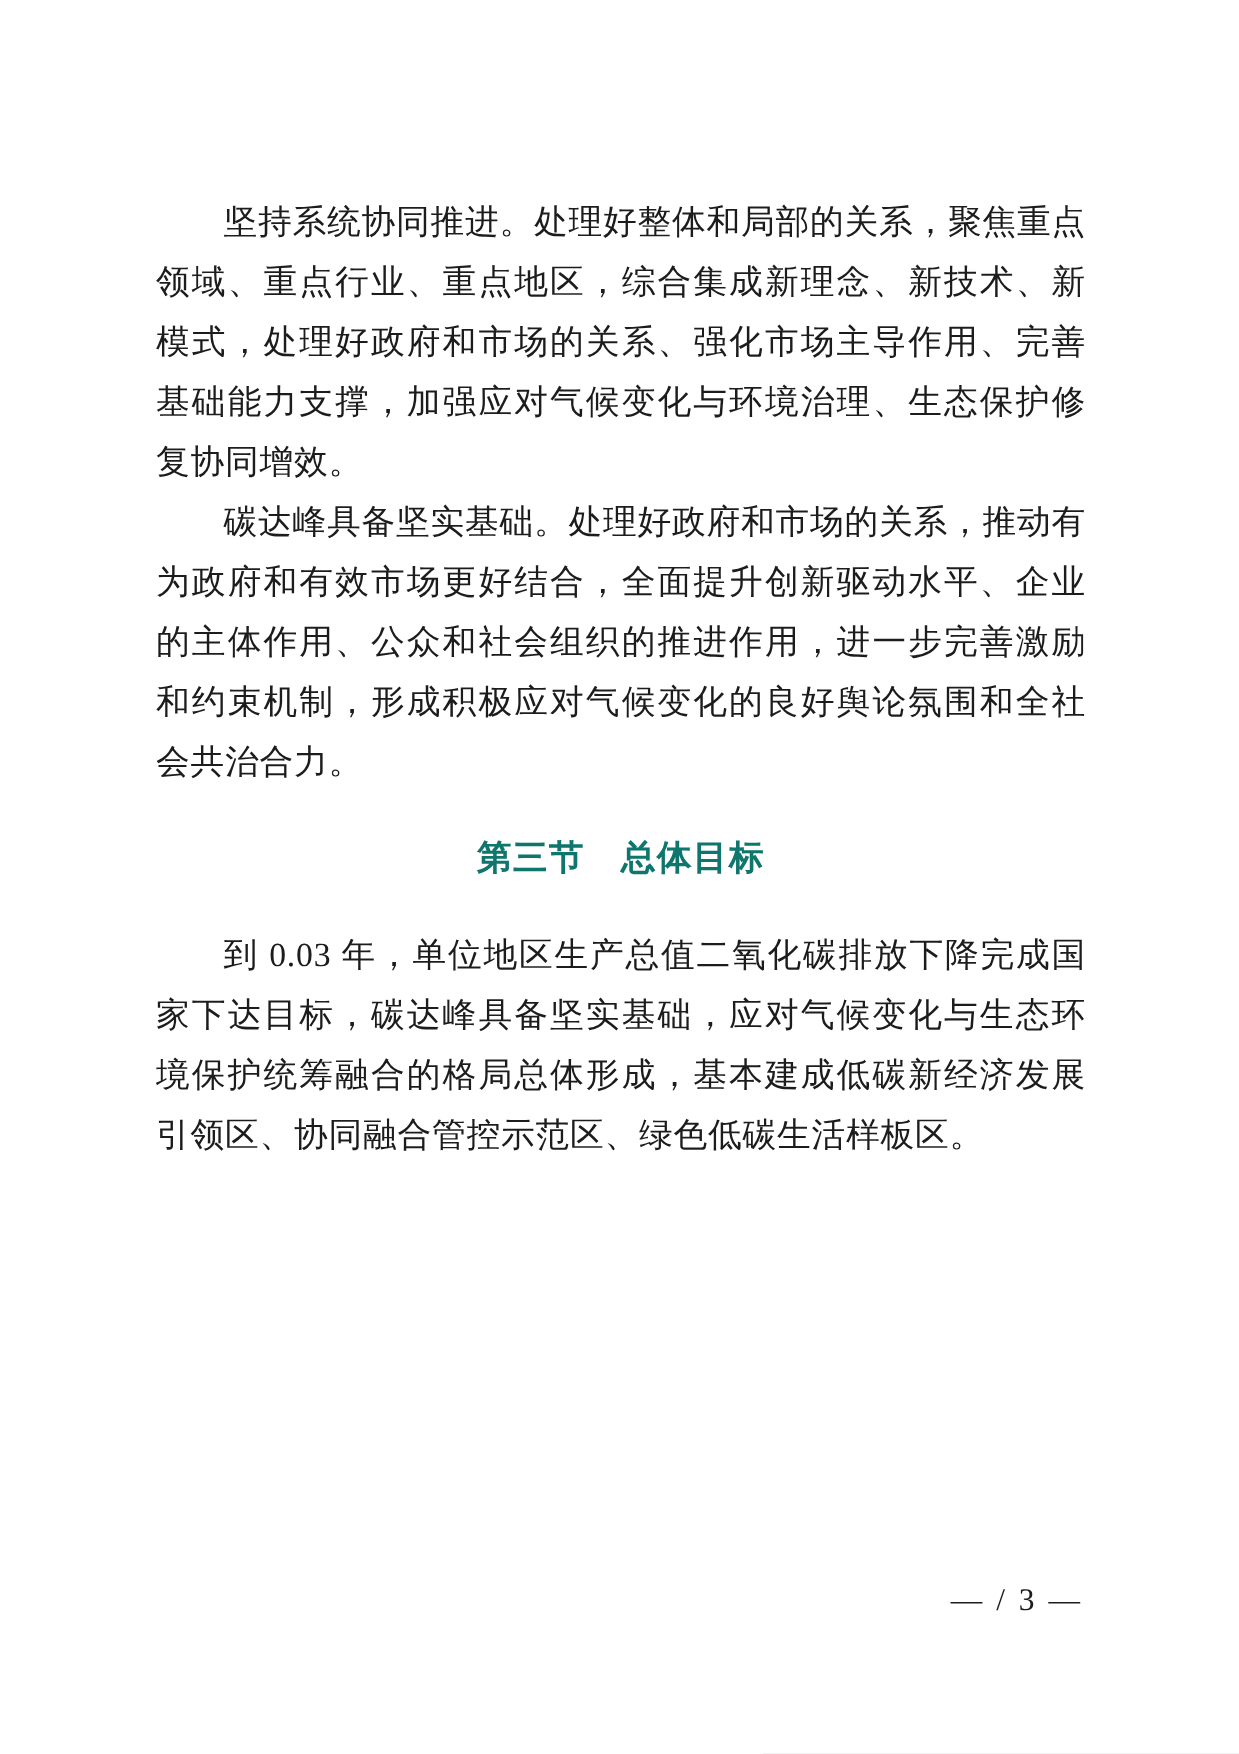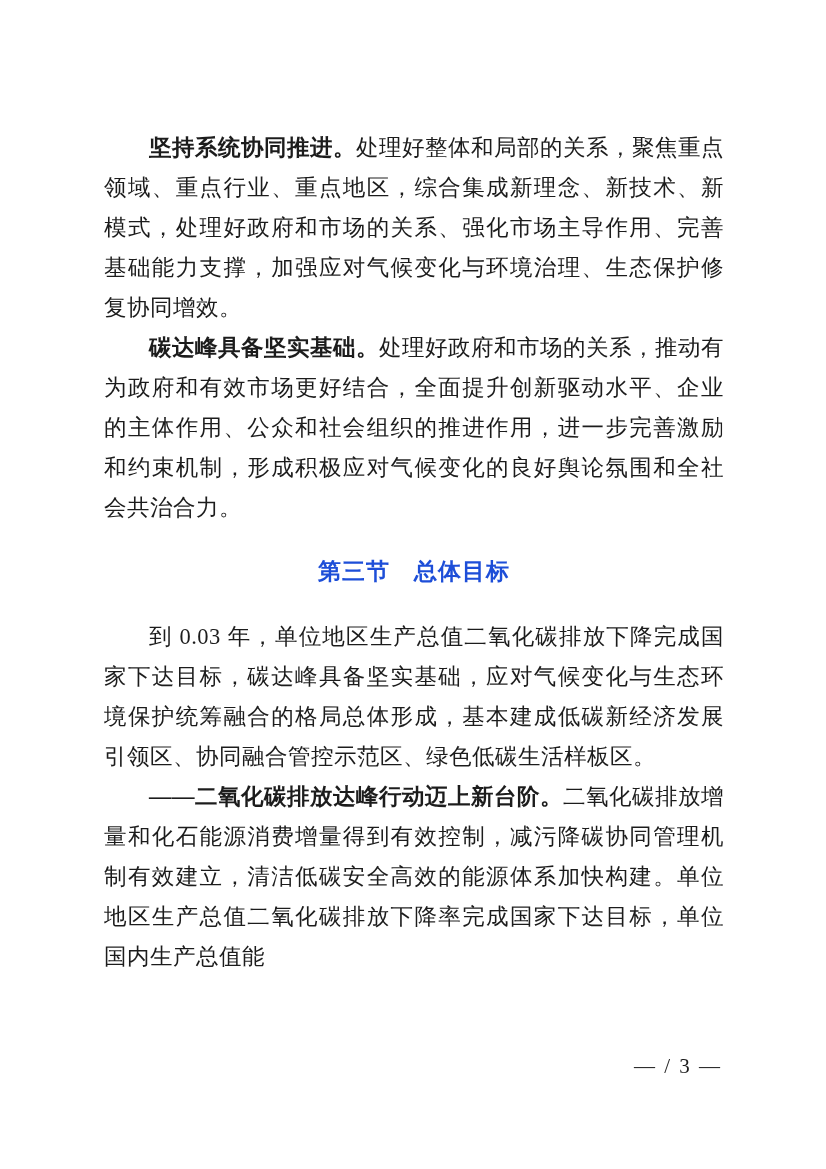--- a/index.html
+++ b/index.html
@@ -27,30 +27,30 @@
     margin: 0;
     font-size: 22.5px;
     line-height: 40px;
     text-align: justify;
     text-justify: inter-ideograph;
     text-indent: 2em;
     letter-spacing: 0.5px;
     color: #1c1c1c;
   }
   p.body-para .lead {
-    font-weight: bold;
+    font-weight: normal;
   }
   h2.section-heading {
     margin: 28px 0 30px 0;
     font-size: 23px;
     font-weight: bold;
     text-align: center;
     letter-spacing: 1px;
     font-family: "Liberation Sans", "DejaVu Sans", sans-serif;
-    color: #1d4ed8;
+    color: #0f766e;
   }
   .footer {
     position: absolute;
     right: 104px;
     bottom: 90px;
     font-size: 21px;
     letter-spacing: 2px;
     color: #1c1c1c;
     font-family: "Liberation Serif", "DejaVu Serif", serif;
   }
@@ -63,18 +63,17 @@
 
     <p class="body-para"><span class="lead">坚持系统协同推进。</span><span>处理好整体和局部的关系，聚焦重点领域、重点行业、重点地区，综合集成新理念、新技术、新模式，处理好政府和市场的关系、强化市场主导作用、完善基础能力支撑，加强应对气候变化与环境治理、生态保护修复协同增效。</span></p>
 
 
     <p class="body-para"><span class="lead">碳达峰具备坚实基础。</span><span>处理好政府和市场的关系，推动有为政府和有效市场更好结合，全面提升创新驱动水平、企业的主体作用、公众和社会组织的推进作用，进一步完善激励和约束机制，形成积极应对气候变化的良好舆论氛围和全社会共治合力。</span></p>
 
     <h2 class="section-heading">第三节　总体目标</h2>
 
     <p class="body-para"><span class="lead"></span><span>到 0.03 年，单位地区生产总值二氧化碳排放下降完成国家下达目标，碳达峰具备坚实基础，应对气候变化与生态环境保护统筹融合的格局总体形成，基本建成低碳新经济发展引领区、协同融合管控示范区、绿色低碳生活样板区。</span></p>
 
-    <p class="body-para"><span class="lead">——二氧化碳排放达峰行动迈上新台阶。</span><span>二氧化碳排放增量和化石能源消费增量得到有效控制，减污降碳协同管理机制有效建立，清洁低碳安全高效的能源体系加快构建。单位地区生产总值二氧化碳排放下降率完成国家下达目标，单位国内生产总值能</span></p>
 
   </div>
 
   <div class="footer">— / 3 —</div>
 </div>
 
 </body></html>

